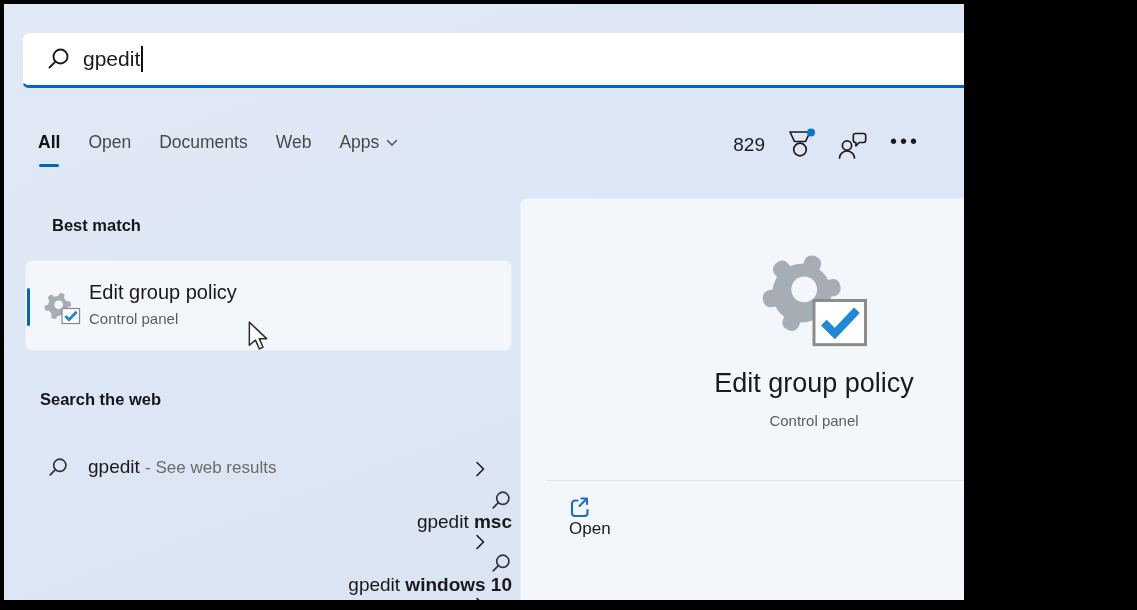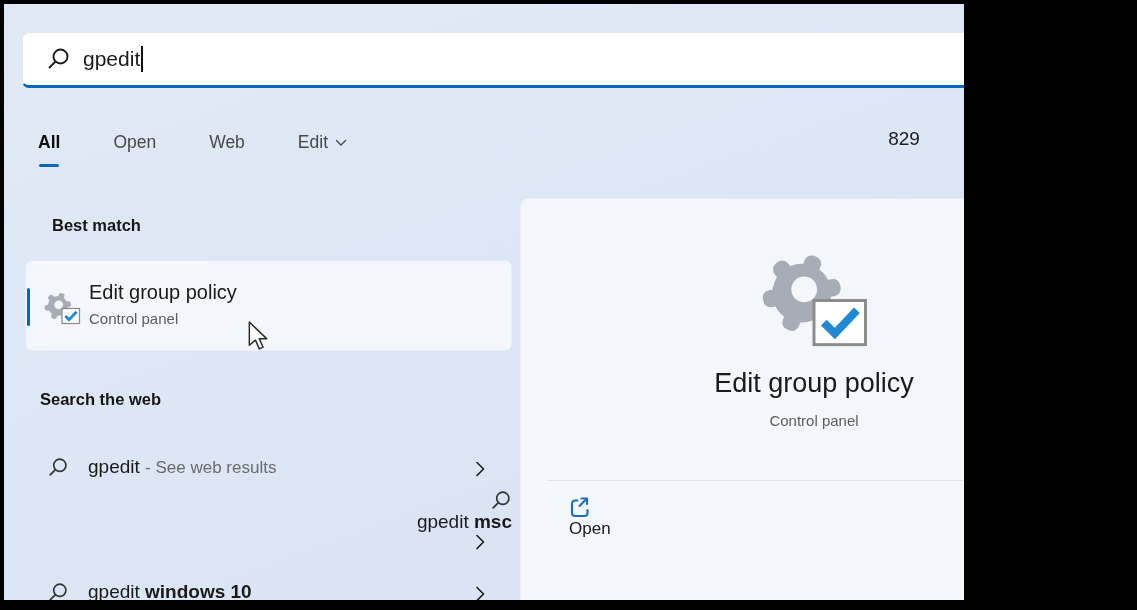--- a/index.html
+++ b/index.html
@@ -23,29 +23,29 @@
   
   .searchbox{
     position:absolute;left:18px;top:28px;width:1086px;height:56px;
     background:#fff;border:1px solid #e6e6e6;border-bottom:3px solid var(--accent);
     border-radius:7px;display:flex;align-items:center;
   }
   .searchbox .mag{margin-left:24px;flex:0 0 auto;display:block;}
   .searchbox .qtext{margin-left:12px;font-size:21px;color:var(--txt);}
   .caret{width:2px;height:26px;background:#111;margin-left:1px;}
   
-  .tabs{position:absolute;left:34px;top:128px;display:flex;gap:53px;align-items:flex-start;}
+  .tabs{position:absolute;left:34px;top:128px;display:flex;gap:28px;align-items:flex-start;}
   .tab{font-size:17.5px;color:#484848;cursor:default;position:relative;padding-bottom:14px;display:flex;align-items:center;gap:7px;}
   .tab.active{color:#111;font-weight:700;}
   .tab.active::after{
     content:"";position:absolute;left:50%;transform:translateX(-50%);
     bottom:0;width:20px;height:3px;border-radius:2px;background:var(--accent);
   }
   
-  .topicons{position:absolute;top:124px;right:44px;height:34px;display:flex;align-items:center;gap:21px;flex-direction:column;}
+  .topicons{position:absolute;top:124px;right:44px;height:34px;display:flex;align-items:center;gap:21px;}
   .points{font-size:19px;color:#1b1b1b;}
   .dots{font-size:20px;color:#1b1b1b;letter-spacing:3px;line-height:10px;padding-bottom:8px;}
   
   .sechead{position:absolute;left:36px;font-size:16.5px;font-weight:700;color:#161616;}
   
   .bestcard{
     position:absolute;left:21px;top:256px;width:487px;height:91px;
     background:var(--card);border:1px solid rgba(0,0,0,0.035);border-radius:7px;
   }
   .accentbar{position:absolute;left:1px;top:27px;width:3px;height:38px;border-radius:2px;background:var(--accent);}
@@ -92,24 +92,27 @@
   </div>
 
   <div class="tabs">
     <div class="tab active">
         <span>All</span>
       </div>
     <div class="tab">
         <span>Open</span>
       </div>
     <div class="tab">
+        <span>Documents</span>
+      </div>
+    <div class="tab">
         <span>Web</span>
       </div>
     <div class="tab">
-      <span>Edit</span>
+      <span>Apps</span>
       <svg width="12" height="8" viewBox="0 0 12 8">
         <path d="M1.5,1.5 L6,6 L10.5,1.5" fill="none" stroke="#4a4a4a" stroke-width="1.4" stroke-linecap="round"></path>
       </svg>
     </div>
   </div>
 
   <div class="topicons">
     <span class="points">829</span>
     <svg width="30" height="34" viewBox="0 0 30 34">
       <path d="M4,4 H24 L19.5,13.5 H8.5 Z" fill="none" stroke="#1b1b1b" stroke-width="1.7" stroke-linejoin="round"></path>
@@ -163,21 +166,21 @@
     <svg class="rowmag" width="21" height="21" viewBox="0 0 24 24">
       <circle cx="13.5" cy="9.5" r="7" fill="none" stroke="#333" stroke-width="1.9"></circle>
       <line x1="8.2" y1="14.8" x2="2.5" y2="20.5" stroke="#333" stroke-width="1.9" stroke-linecap="round"></line>
     </svg>
     <span class="rowtext"><span>gpedit </span><span class="suffix">msc</span></span>
     <svg class="chev" width="11" height="18" viewBox="0 0 11 18">
       <path d="M2,2.5 L8.5,9 L2,15.5" fill="none" stroke="#1b1b1b" stroke-width="1.6" stroke-linecap="round" stroke-linejoin="round"></path>
     </svg>
   </div>
 
-  <div class="webrow" style="top:549px;">
+  <div class="webrow" style="top:549px;flex-direction:column;">
     <svg class="rowmag" width="21" height="21" viewBox="0 0 24 24">
       <circle cx="13.5" cy="9.5" r="7" fill="none" stroke="#333" stroke-width="1.9"></circle>
       <line x1="8.2" y1="14.8" x2="2.5" y2="20.5" stroke="#333" stroke-width="1.9" stroke-linecap="round"></line>
     </svg>
     <span class="rowtext"><span>gpedit </span><span class="suffix">windows 10</span></span>
     <svg class="chev" width="11" height="18" viewBox="0 0 11 18">
       <path d="M2,2.5 L8.5,9 L2,15.5" fill="none" stroke="#1b1b1b" stroke-width="1.6" stroke-linecap="round" stroke-linejoin="round"></path>
     </svg>
   </div>
 

